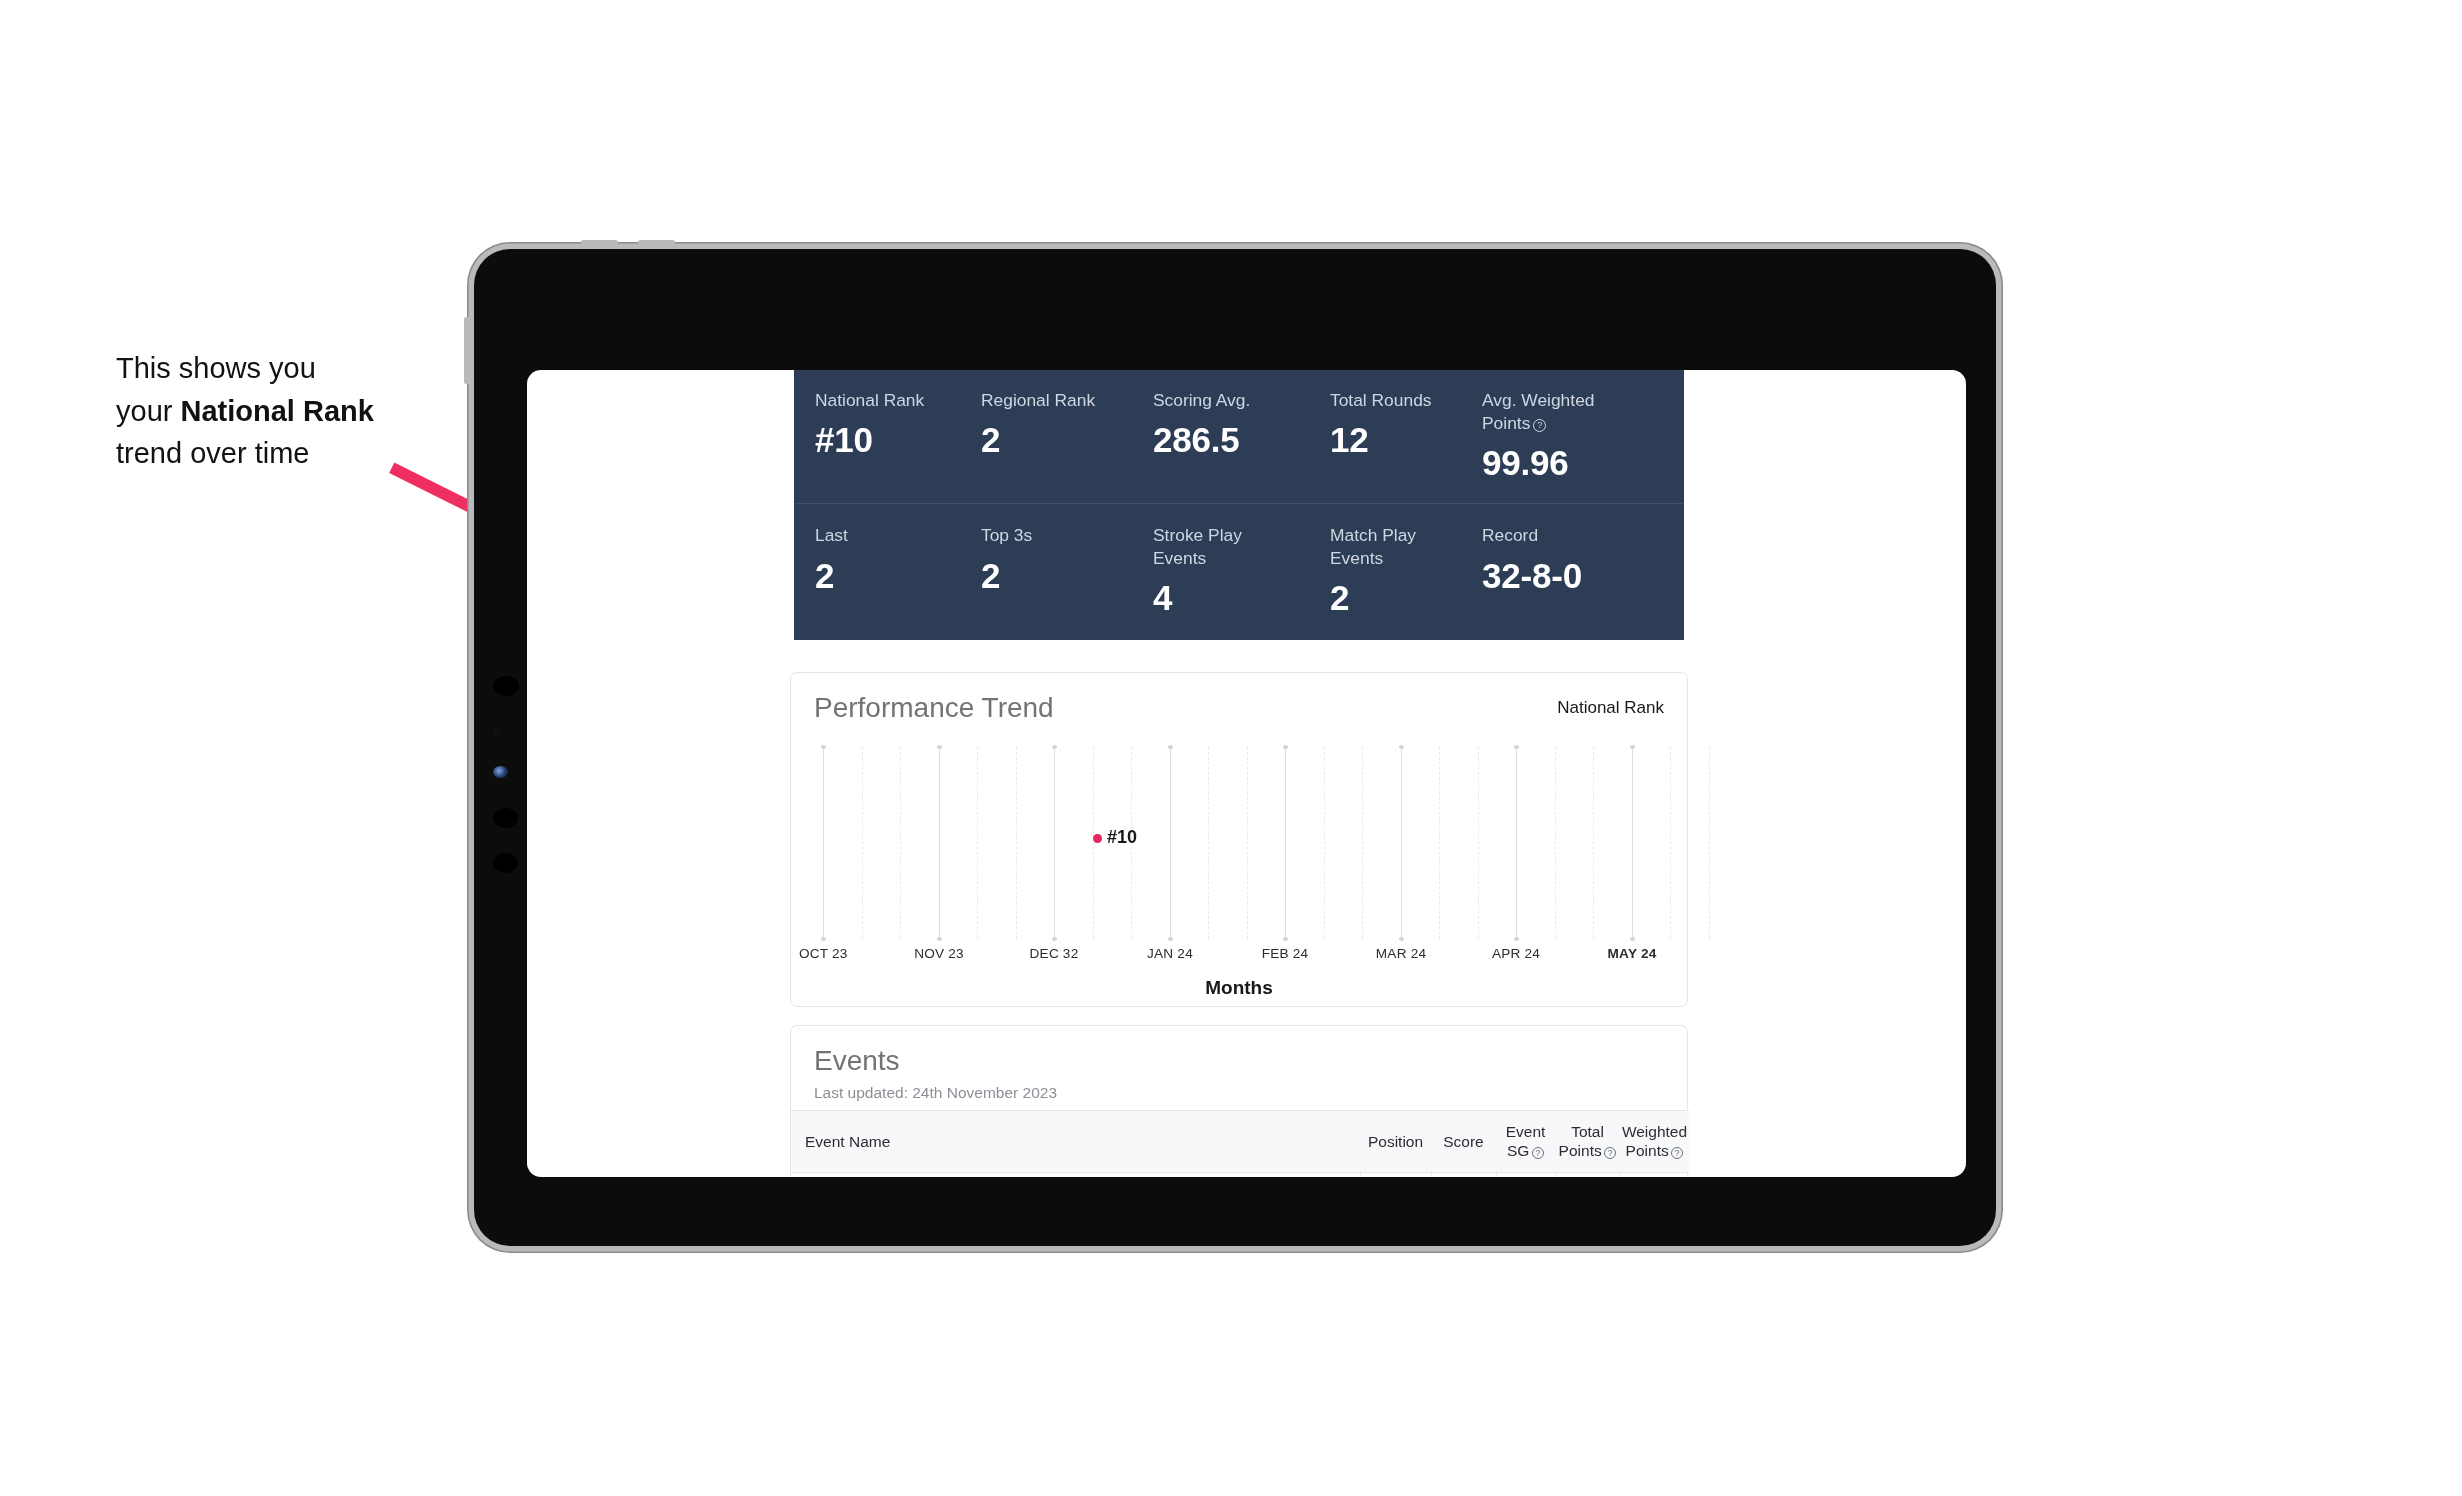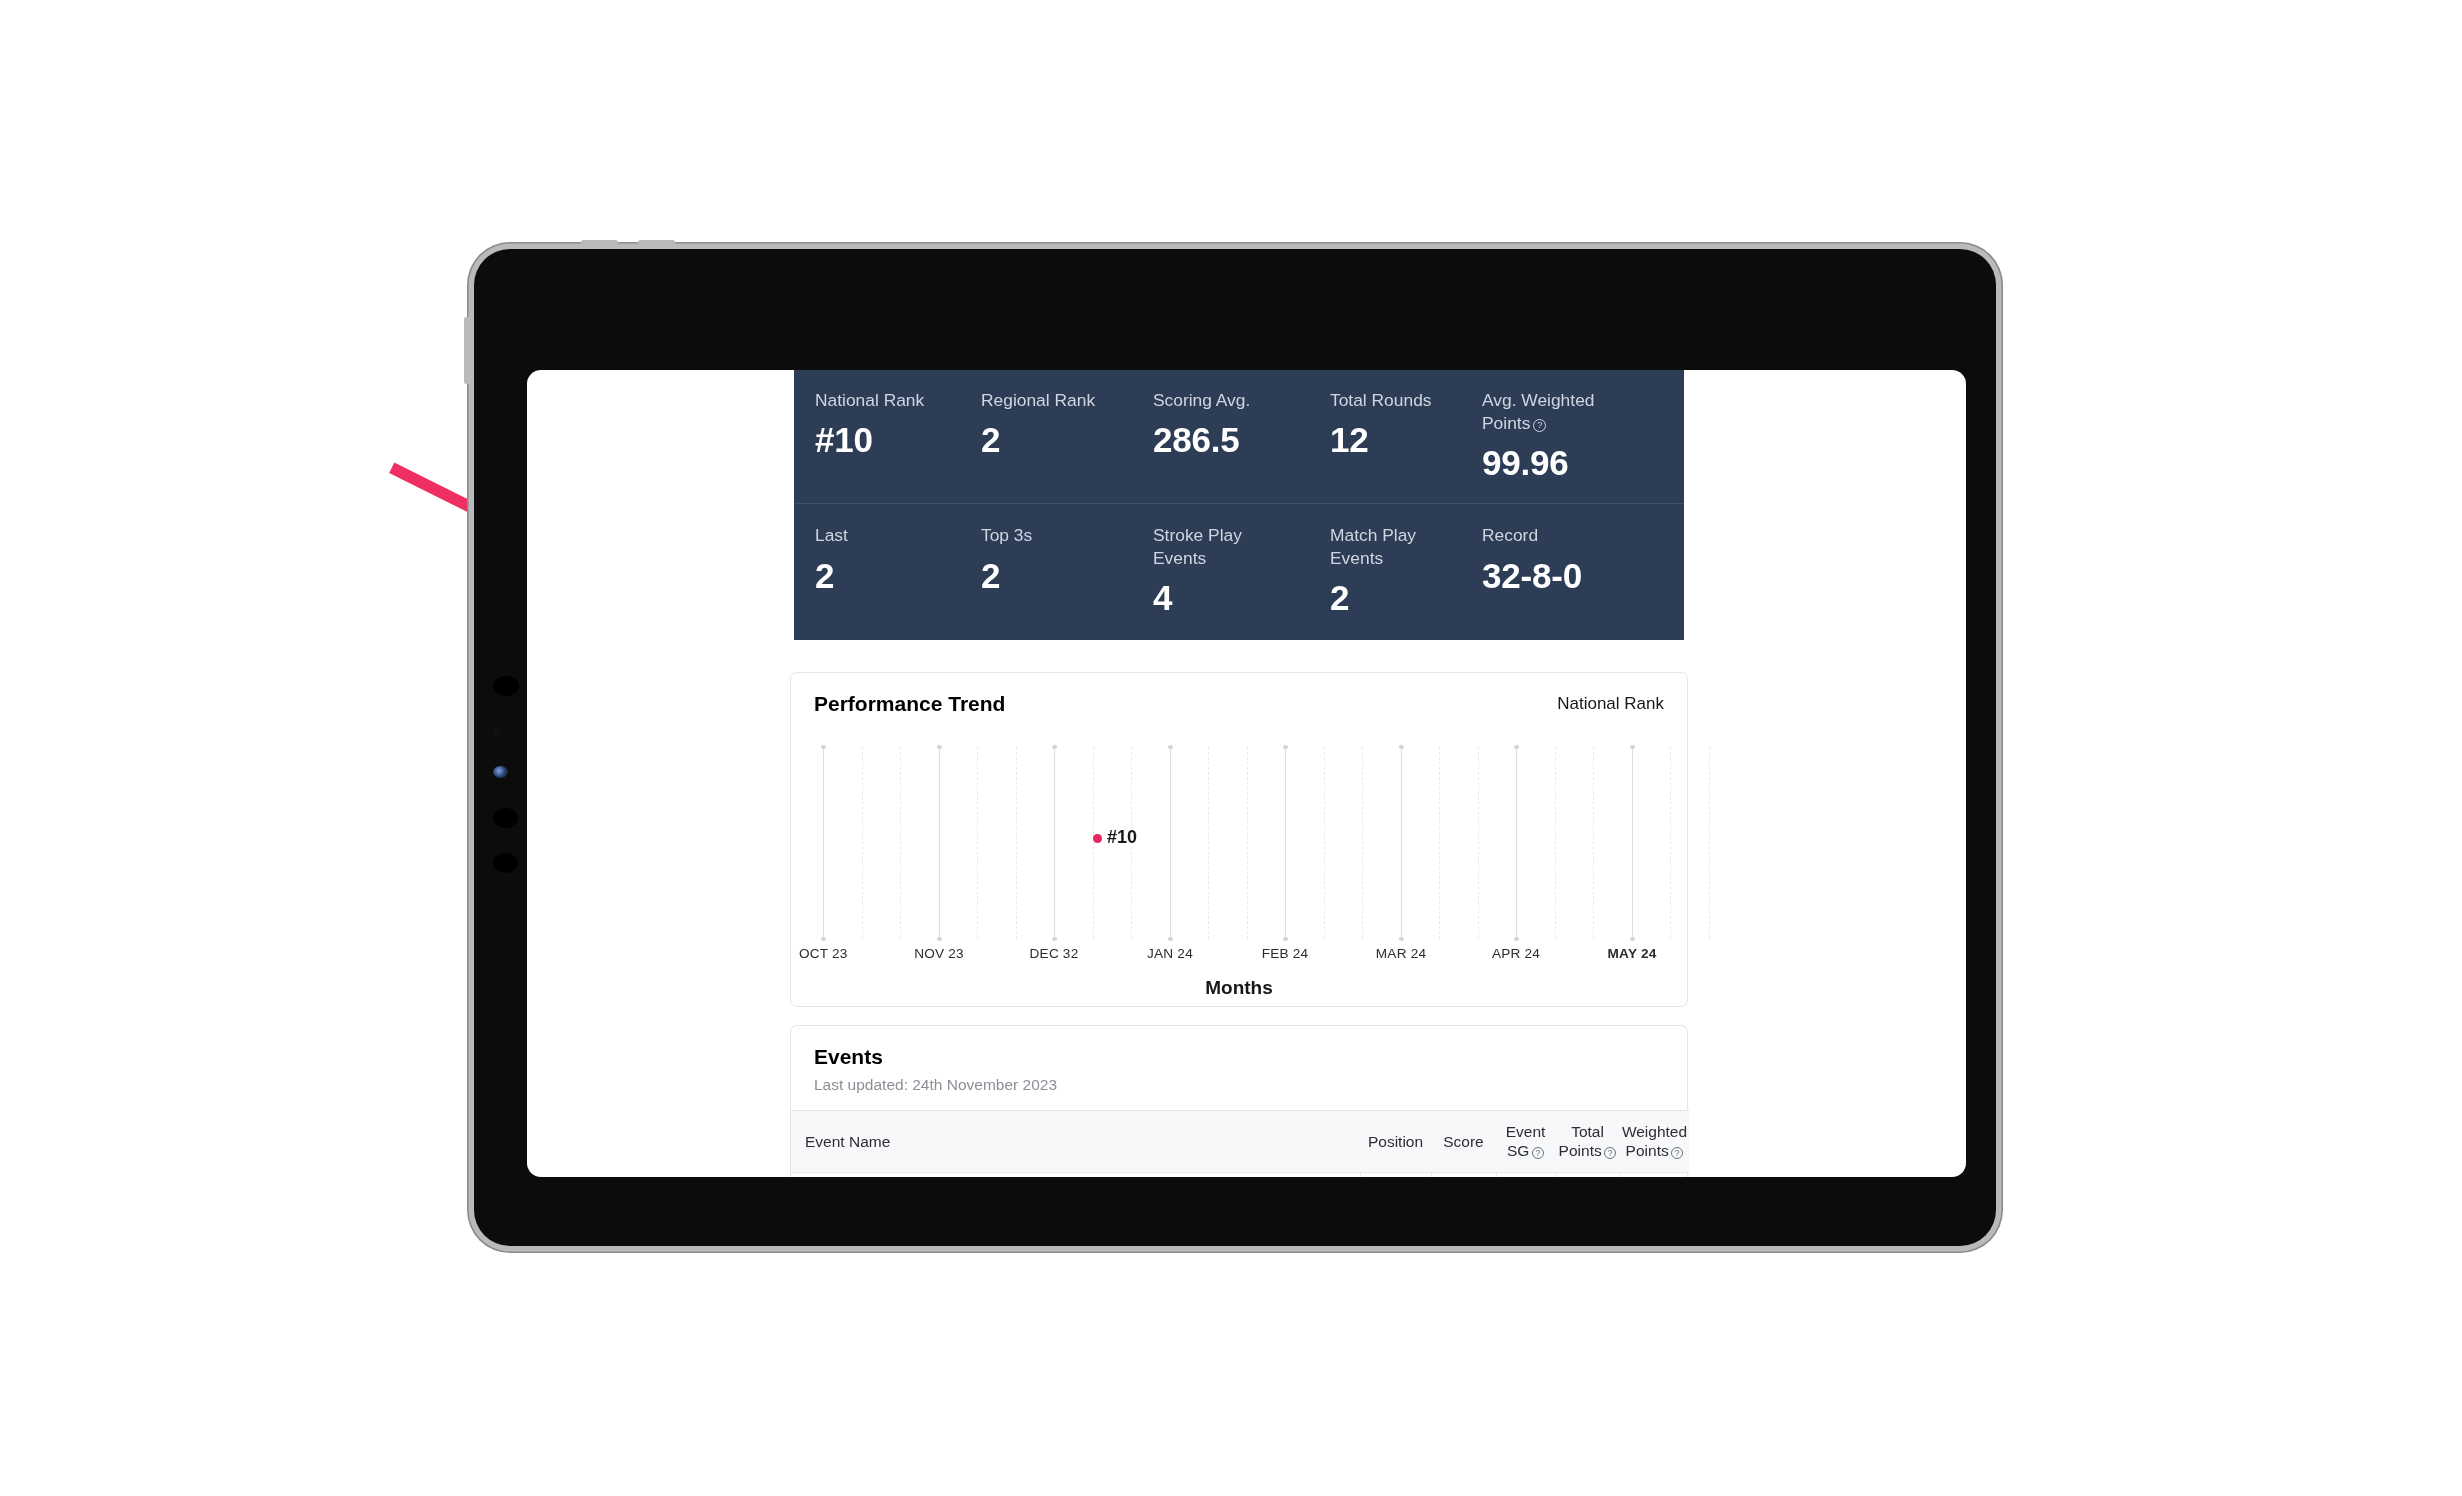--- a/index.html
+++ b/index.html
@@ -76,21 +76,21 @@
   
   .card {
     position: absolute; left: 263px; width: 898px;
     background:#fff; border: 0.8px solid #e3e5e8; border-radius: 7px;
   }
   #chart-card { top: 302px; height: 335px; }
   #events-card { top: 655px; height: 201px; border-bottom:none; border-radius: 7px 7px 0 0; }
 
   .card-head { display:flex; align-items:center; justify-content:space-between;
                padding: 19.4px 23px 0 23px; }
-  .card-title { font-size: 21px; font-weight: 700; color:#000000; }
+  .card-title { font-size: 28px; font-weight: 400; color:#737373; }
   .card-side { font-size: 17px; color:#17181a; }
 
   
   #chart-area { position:absolute; left: 23px; top: 74px; width: 850px; height: 192px; }
   .grid-major {
     position:absolute; top: 0; width: 0.8px; height: 192px; background:#dadde1;
   }
   .grid-major::before, .grid-major::after {
     content:""; position:absolute; left:-1.9px; width:4.6px; height:4.6px;
     border-radius:50%; background:#d2d5da;
@@ -136,20 +136,25 @@
     display:inline-block; width:12.4px; height:12.4px; border:1.2px solid #6d7176;
     border-radius:50%; font-size:8.5px; line-height:10px; text-align:center;
     color:#6d7176; vertical-align:0.8px; margin-left:2.3px;
   }
 </style>
 </head>
 <body>
 
 <div id="stage">
 
+  <div id="annotation">
+    <div>This shows you</div>
+    <div><span>your </span><b>National Rank</b></div>
+    <div>trend over time</div>
+  </div>
 
   <svg id="arrow-svg" viewBox="0 0 3180 1932">
     <line x1="506" y1="604" x2="1420" y2="1060" stroke="#ef2f63" stroke-width="15" stroke-linecap="butt"></line>
     <polygon points="1448,1083 1375,1047 1432,1016" fill="#ef2f63"></polygon>
   </svg>
 
   <div id="tablet">
     <div class="edge-btn" id="btn-top-1"></div>
     <div class="edge-btn" id="btn-top-2"></div>
     <div class="edge-btn" id="btn-vol"></div>

